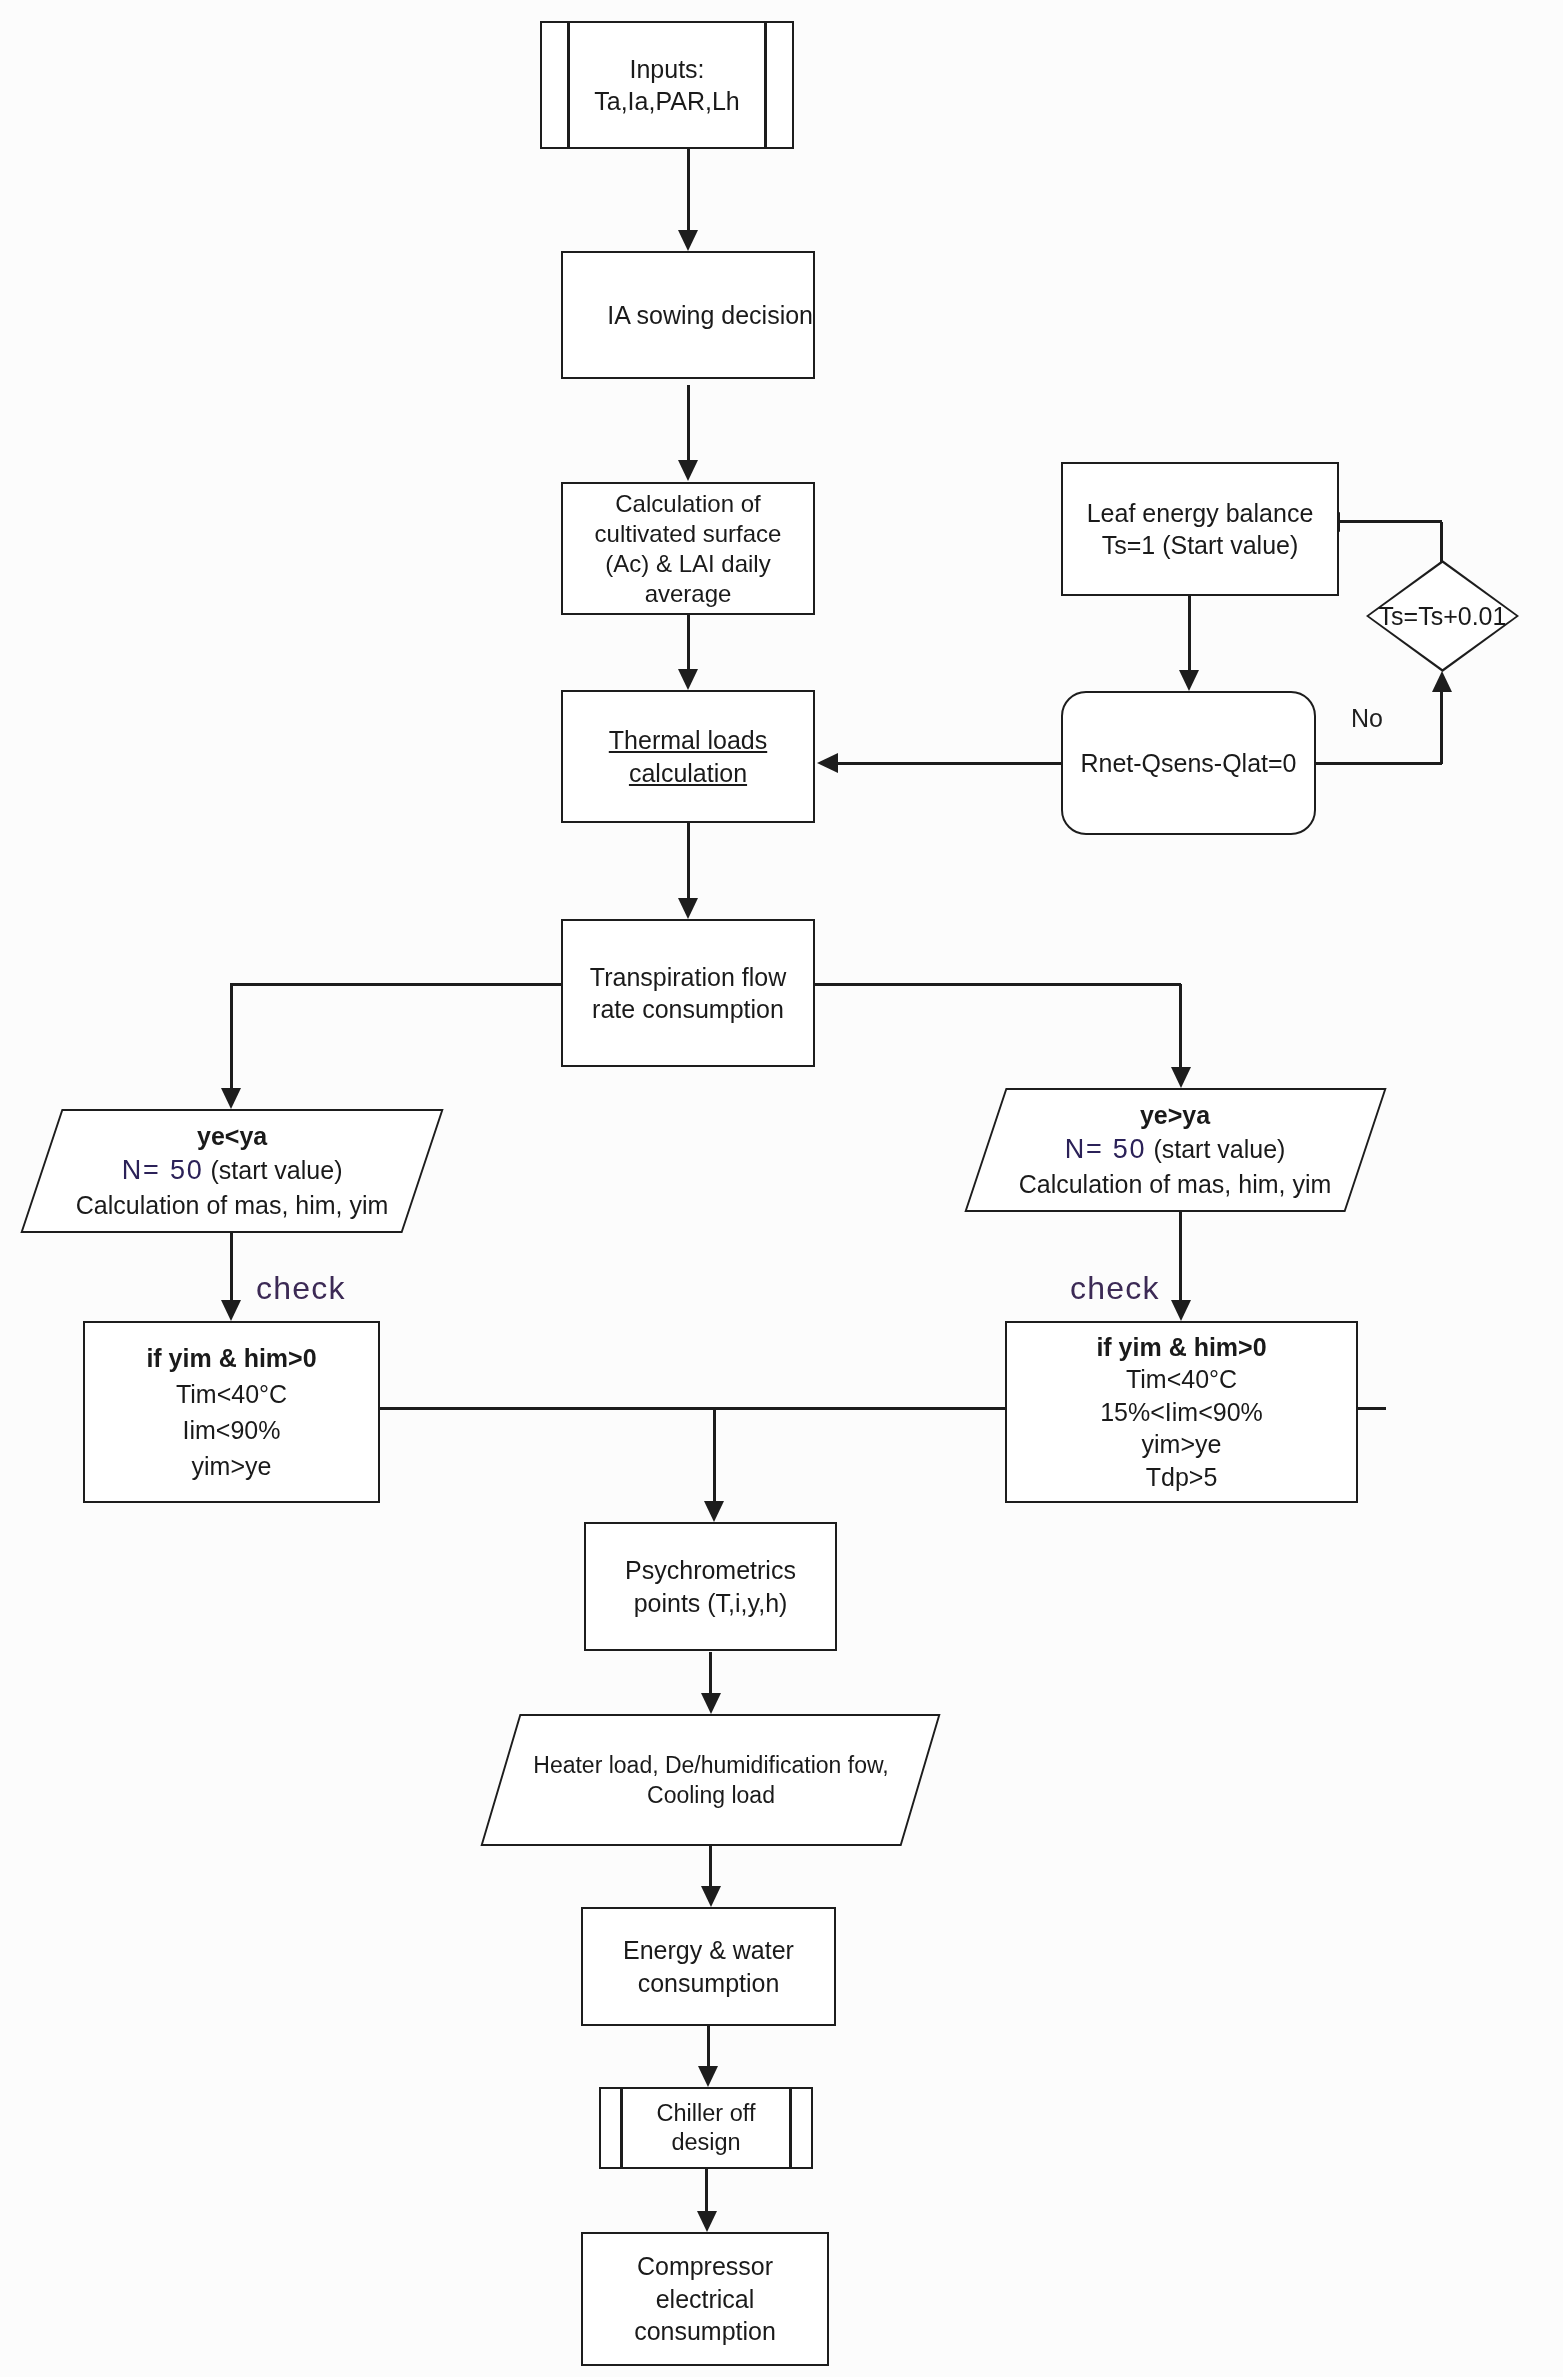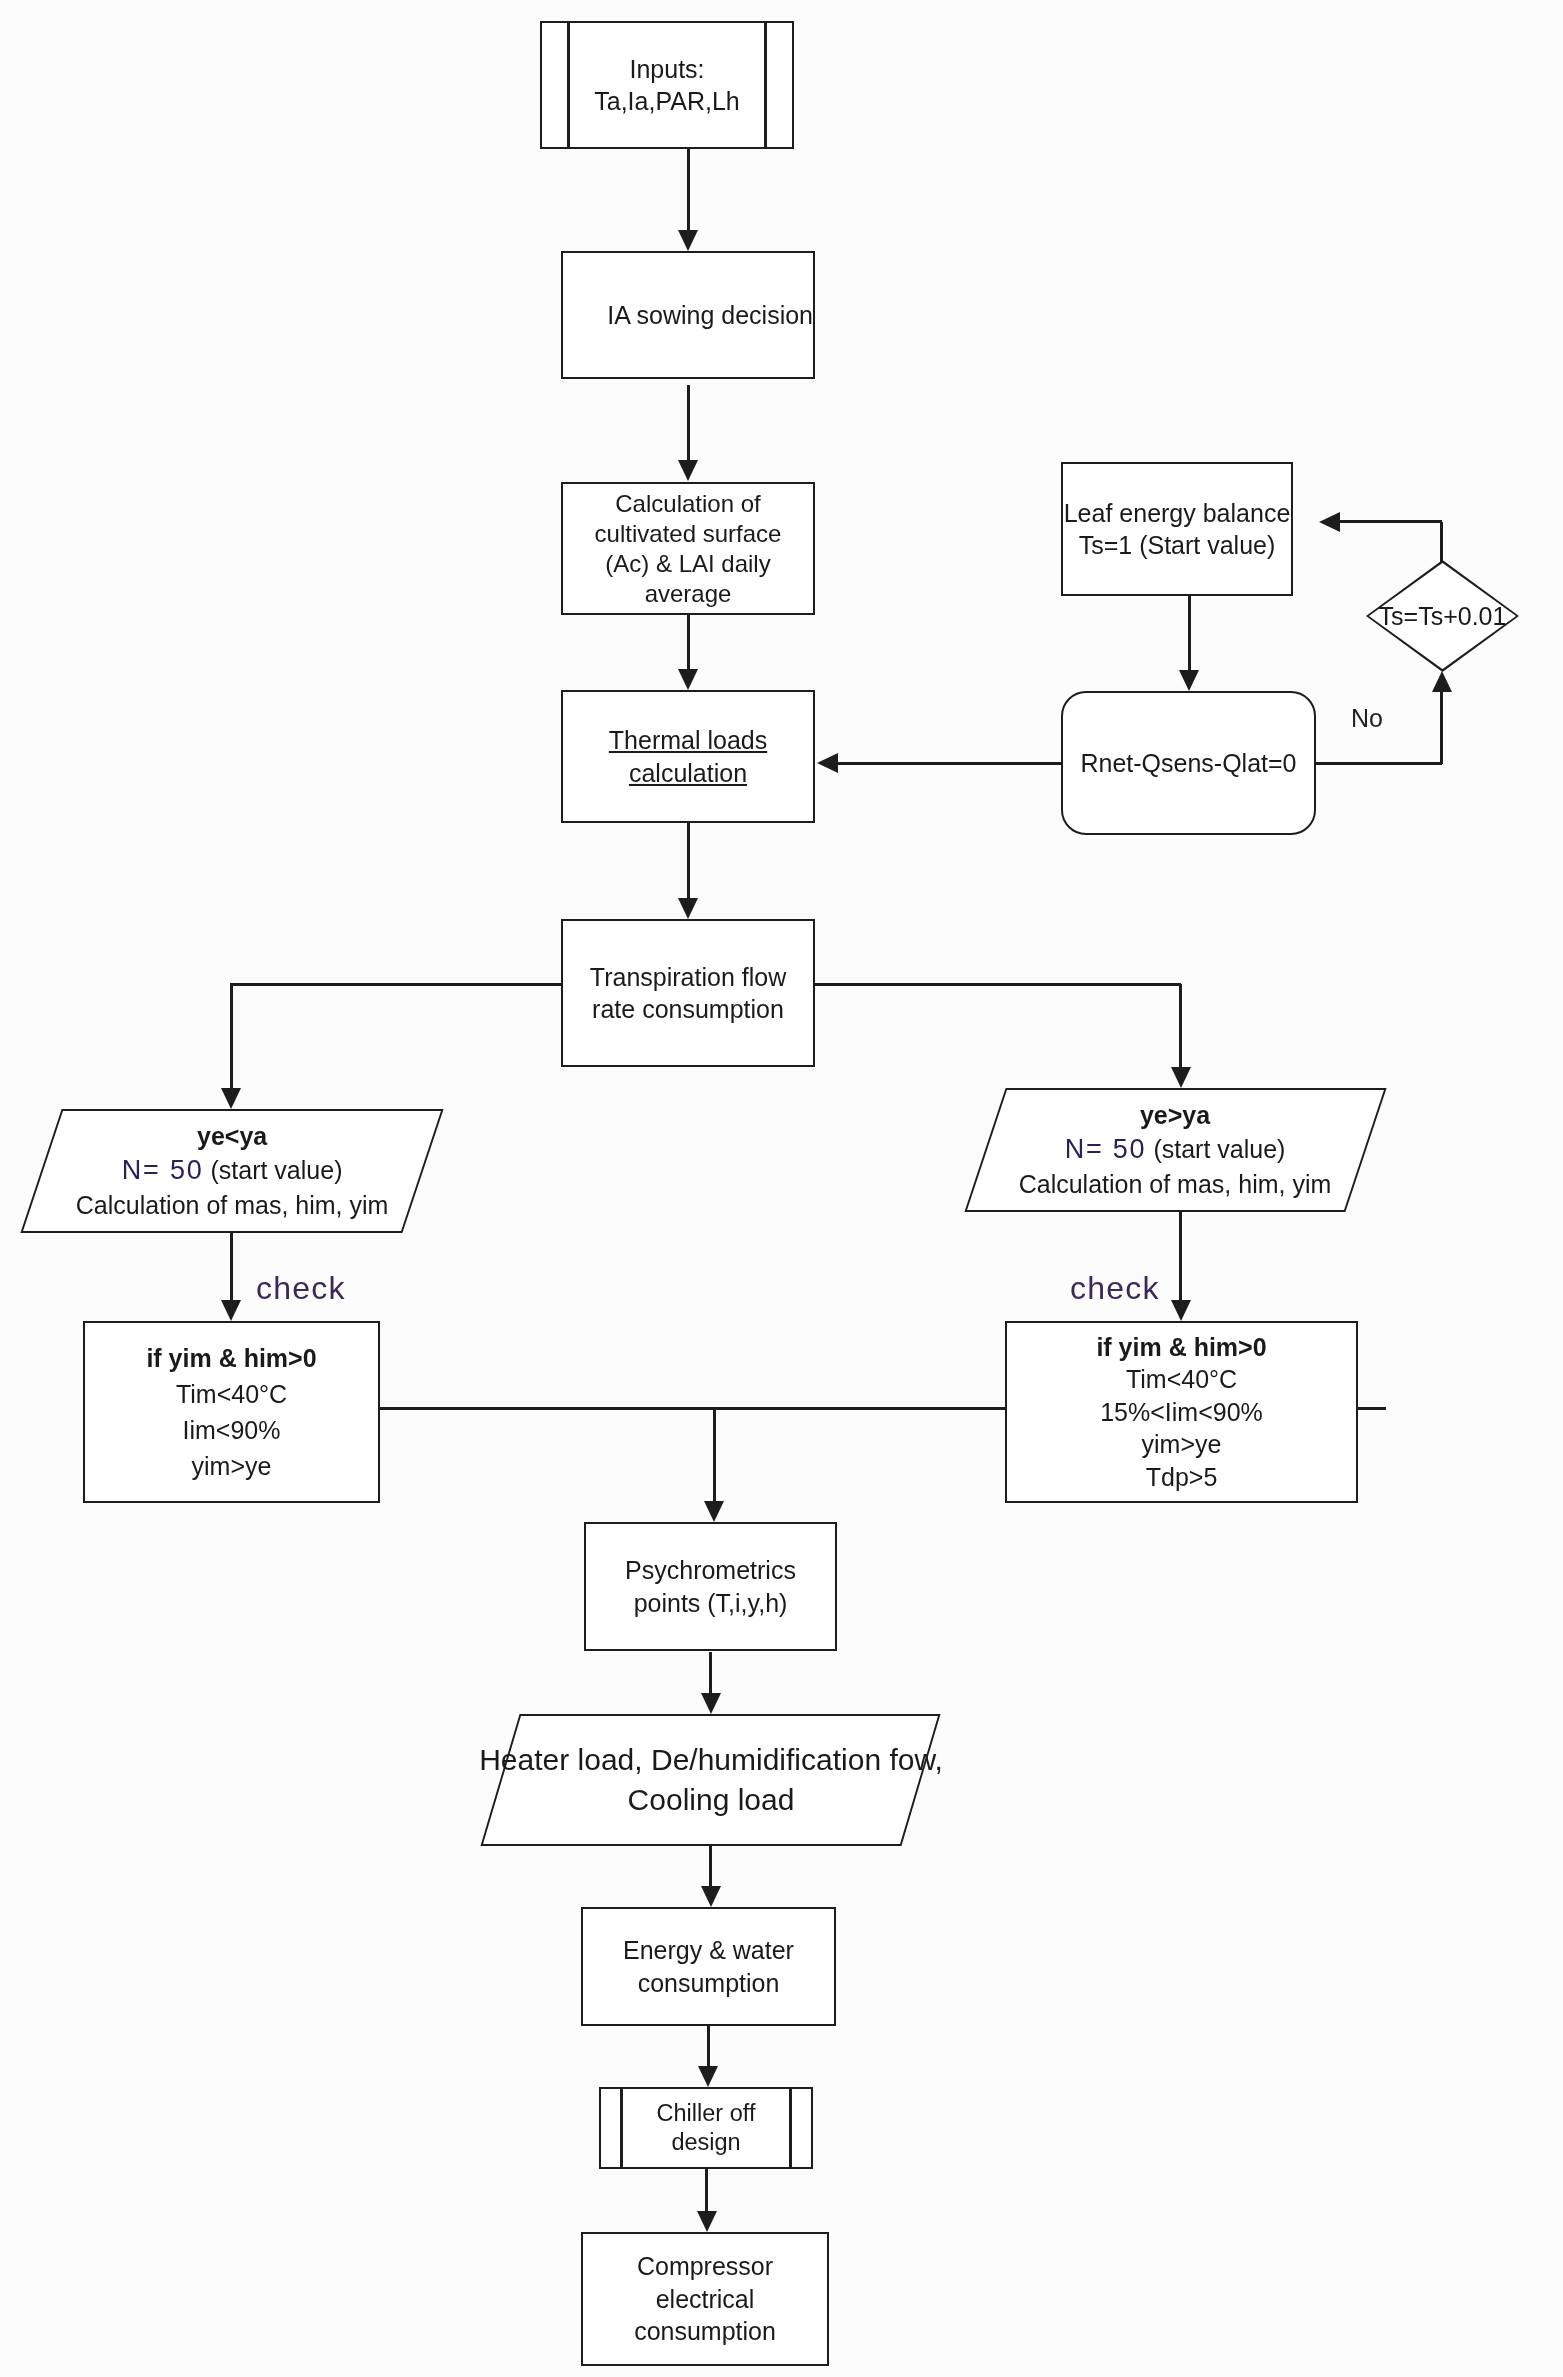--- a/index.html
+++ b/index.html
@@ -117,21 +117,21 @@
     <div class="line">cultivated surface</div>
     <div class="line">(Ac) &amp; LAI daily</div>
     <div class="line">average</div>
   </div>
 
   <div class="node" style="left:561px;top:690px;width:254px;height:133px;text-decoration:underline;">
     <div class="line">Thermal loads</div>
     <div class="line">calculation</div>
   </div>
 
-  <div class="node" style="left:1061px;top:462px;width:232px;height:134px;">
+  <div class="node" style="left:1061px;top:462px;width:278px;height:134px;">
     <div class="line">Leaf energy balance</div>
     <div class="line">Ts=1 (Start value)</div>
   </div>
 
   <div class="node rounded" style="left:1061px;top:691px;width:255px;height:144px;">
     <div class="line">Rnet-Qsens-Qlat=0</div>
   </div>
 
   <div class="dia-outer" style="left:1366px;top:560px;width:153px;height:112px;">
     <div class="dia-inner"></div>
@@ -173,21 +173,21 @@
     <div class="line">yim&gt;ye</div>
     <div class="line">Tdp&gt;5</div>
   </div>
 
   <div class="node" style="left:584px;top:1522px;width:253px;height:129px;">
     <div class="line">Psychrometrics</div>
     <div class="line">points (T,i,y,h)</div>
   </div>
 
   <div class="para-shape" style="left:500px;top:1714px;width:421px;height:132px;transform:skewX(-16.5deg);"></div>
-  <div class="para-text" style="left:477px;top:1714px;width:468px;height:132px;font-size:30px;">
+  <div class="para-text" style="left:477px;top:1714px;width:468px;height:132px;font-size:23px;">
     <div class="line">Heater load, De/humidification fow,</div>
     <div class="line">Cooling load</div>
   </div>
 
   <div class="node" style="left:581px;top:1907px;width:255px;height:119px;">
     <div class="line">Energy &amp; water</div>
     <div class="line">consumption</div>
   </div>
 
   <div class="node" style="left:599px;top:2087px;width:214px;height:82px;font-size:23.5px;line-height:1.25;">

